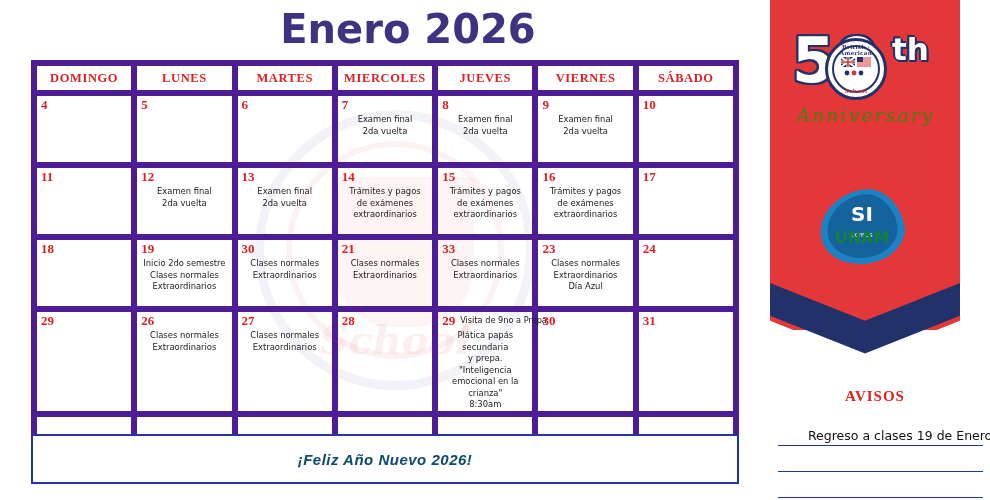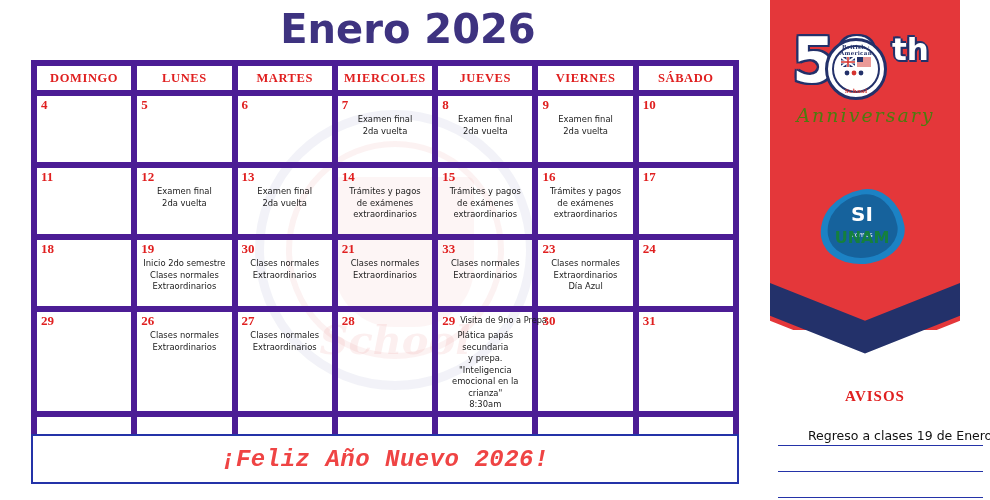--- a/index.html
+++ b/index.html
@@ -90,22 +90,22 @@
   }
   .events.tight div{white-space:normal;}
 
   .newyear-banner{
     position:absolute;left:31px;top:434px;width:708px;height:50px;
     border:2px solid #2433A8;background:#ffffff;
     display:flex;align-items:center;justify-content:center;
     box-sizing:border-box;
   }
   .newyear-text{
-    color:#ef4444;font-size:24px;font-style:italic;font-weight:bold;
-    font-family:Liberation Mono, monospace;letter-spacing:0.5px;
+    color:#0c4a6e;font-size:15px;font-style:italic;font-weight:bold;
+    font-family:Liberation Sans, sans-serif;letter-spacing:0.5px;
   }
 
   
   .right-panel{position:absolute;left:770px;top:0;width:220px;height:500px;}
   .red-band{
     position:absolute;left:0;top:0;width:190px;height:330px;
     background:#E4373A;
   }
   .chevron{
     position:absolute;left:0;top:283px;width:190px;height:82px;

